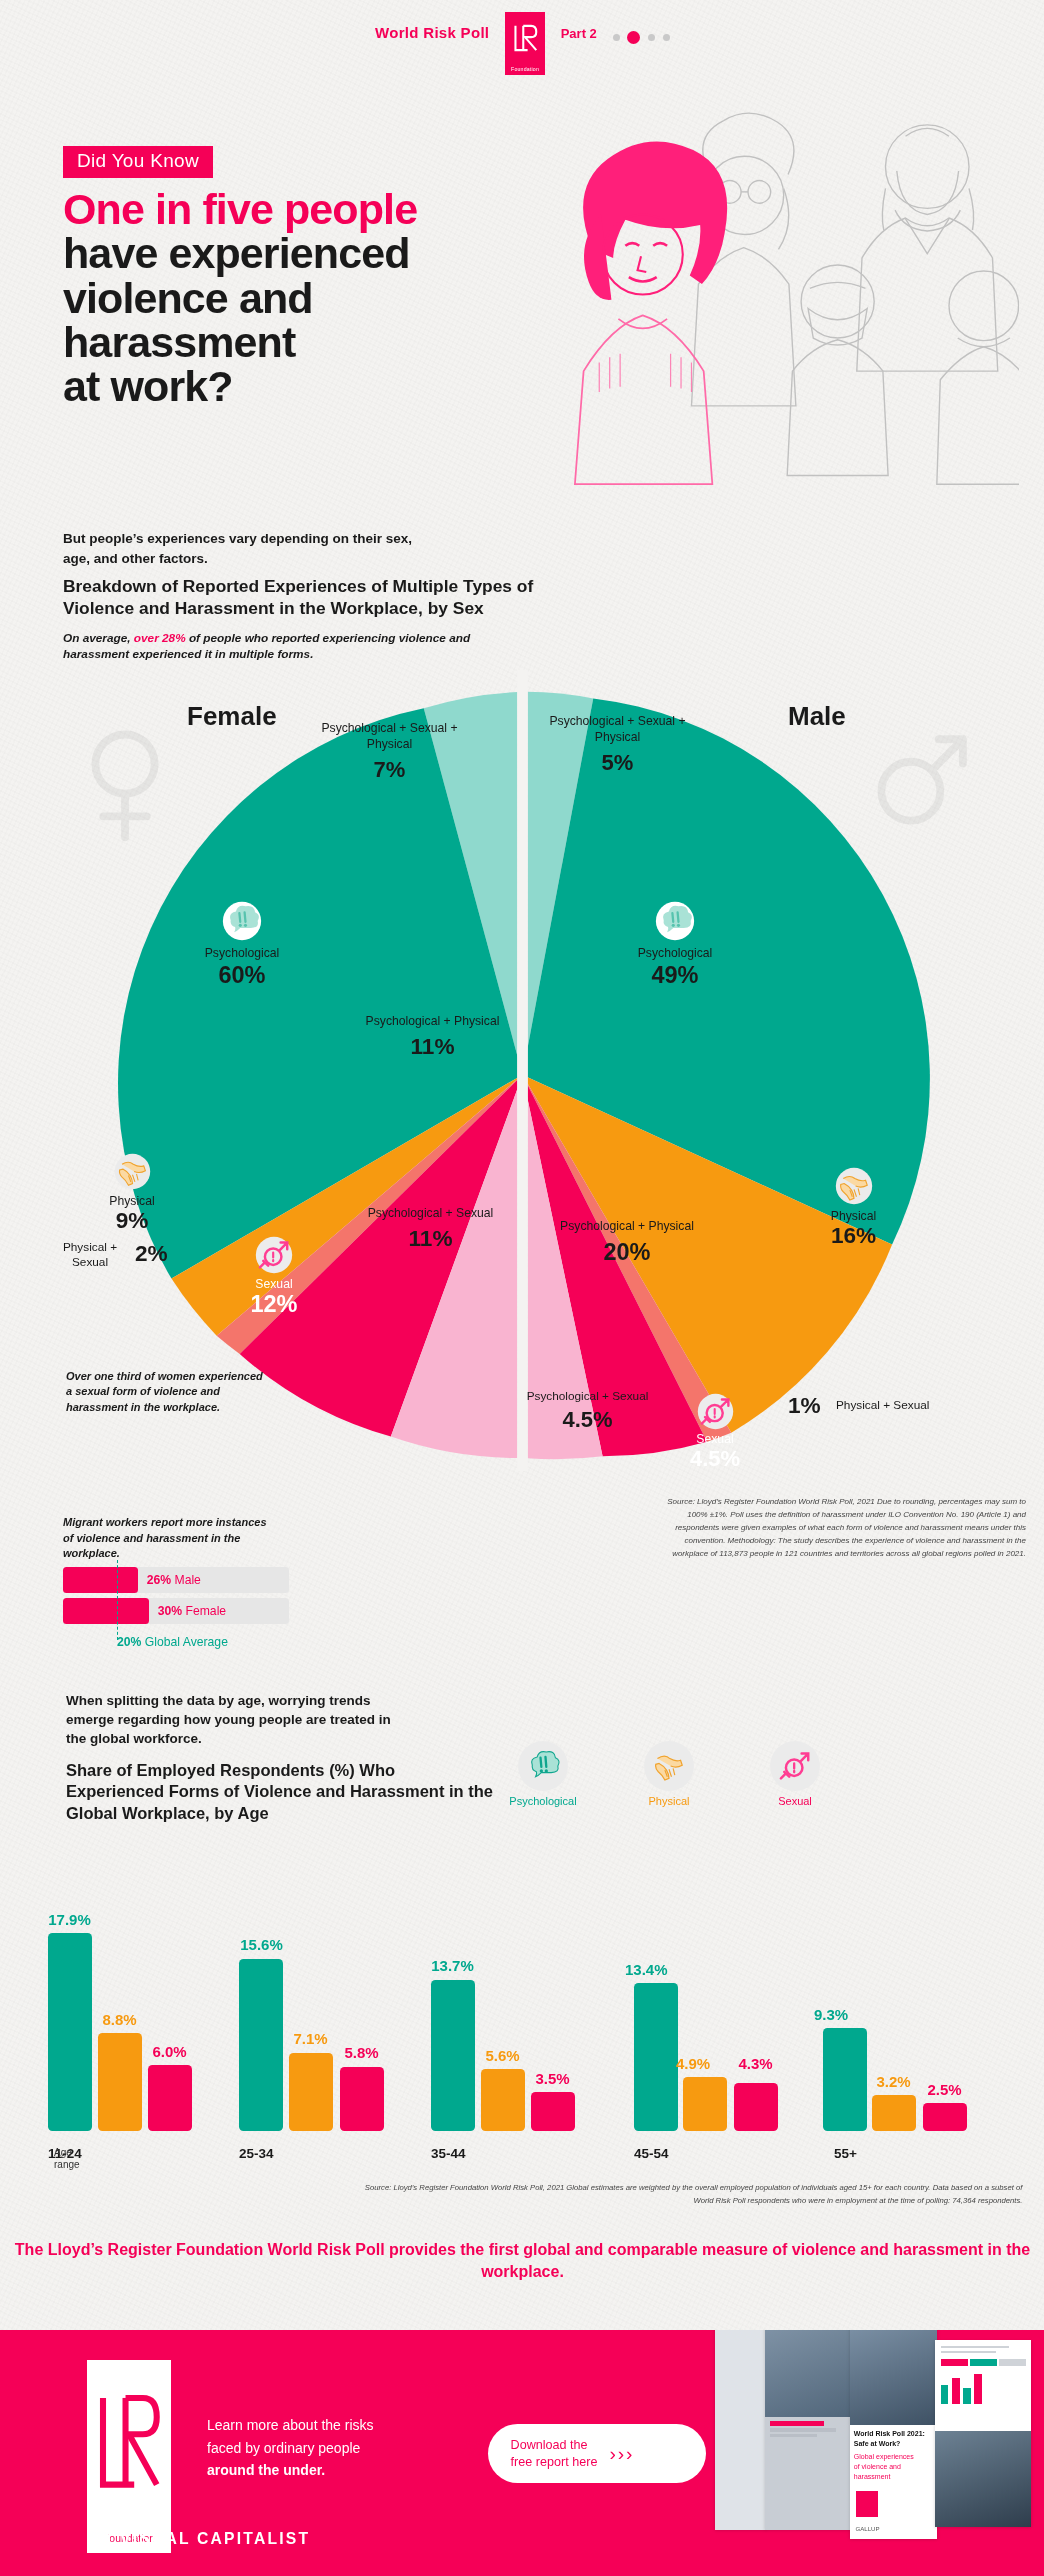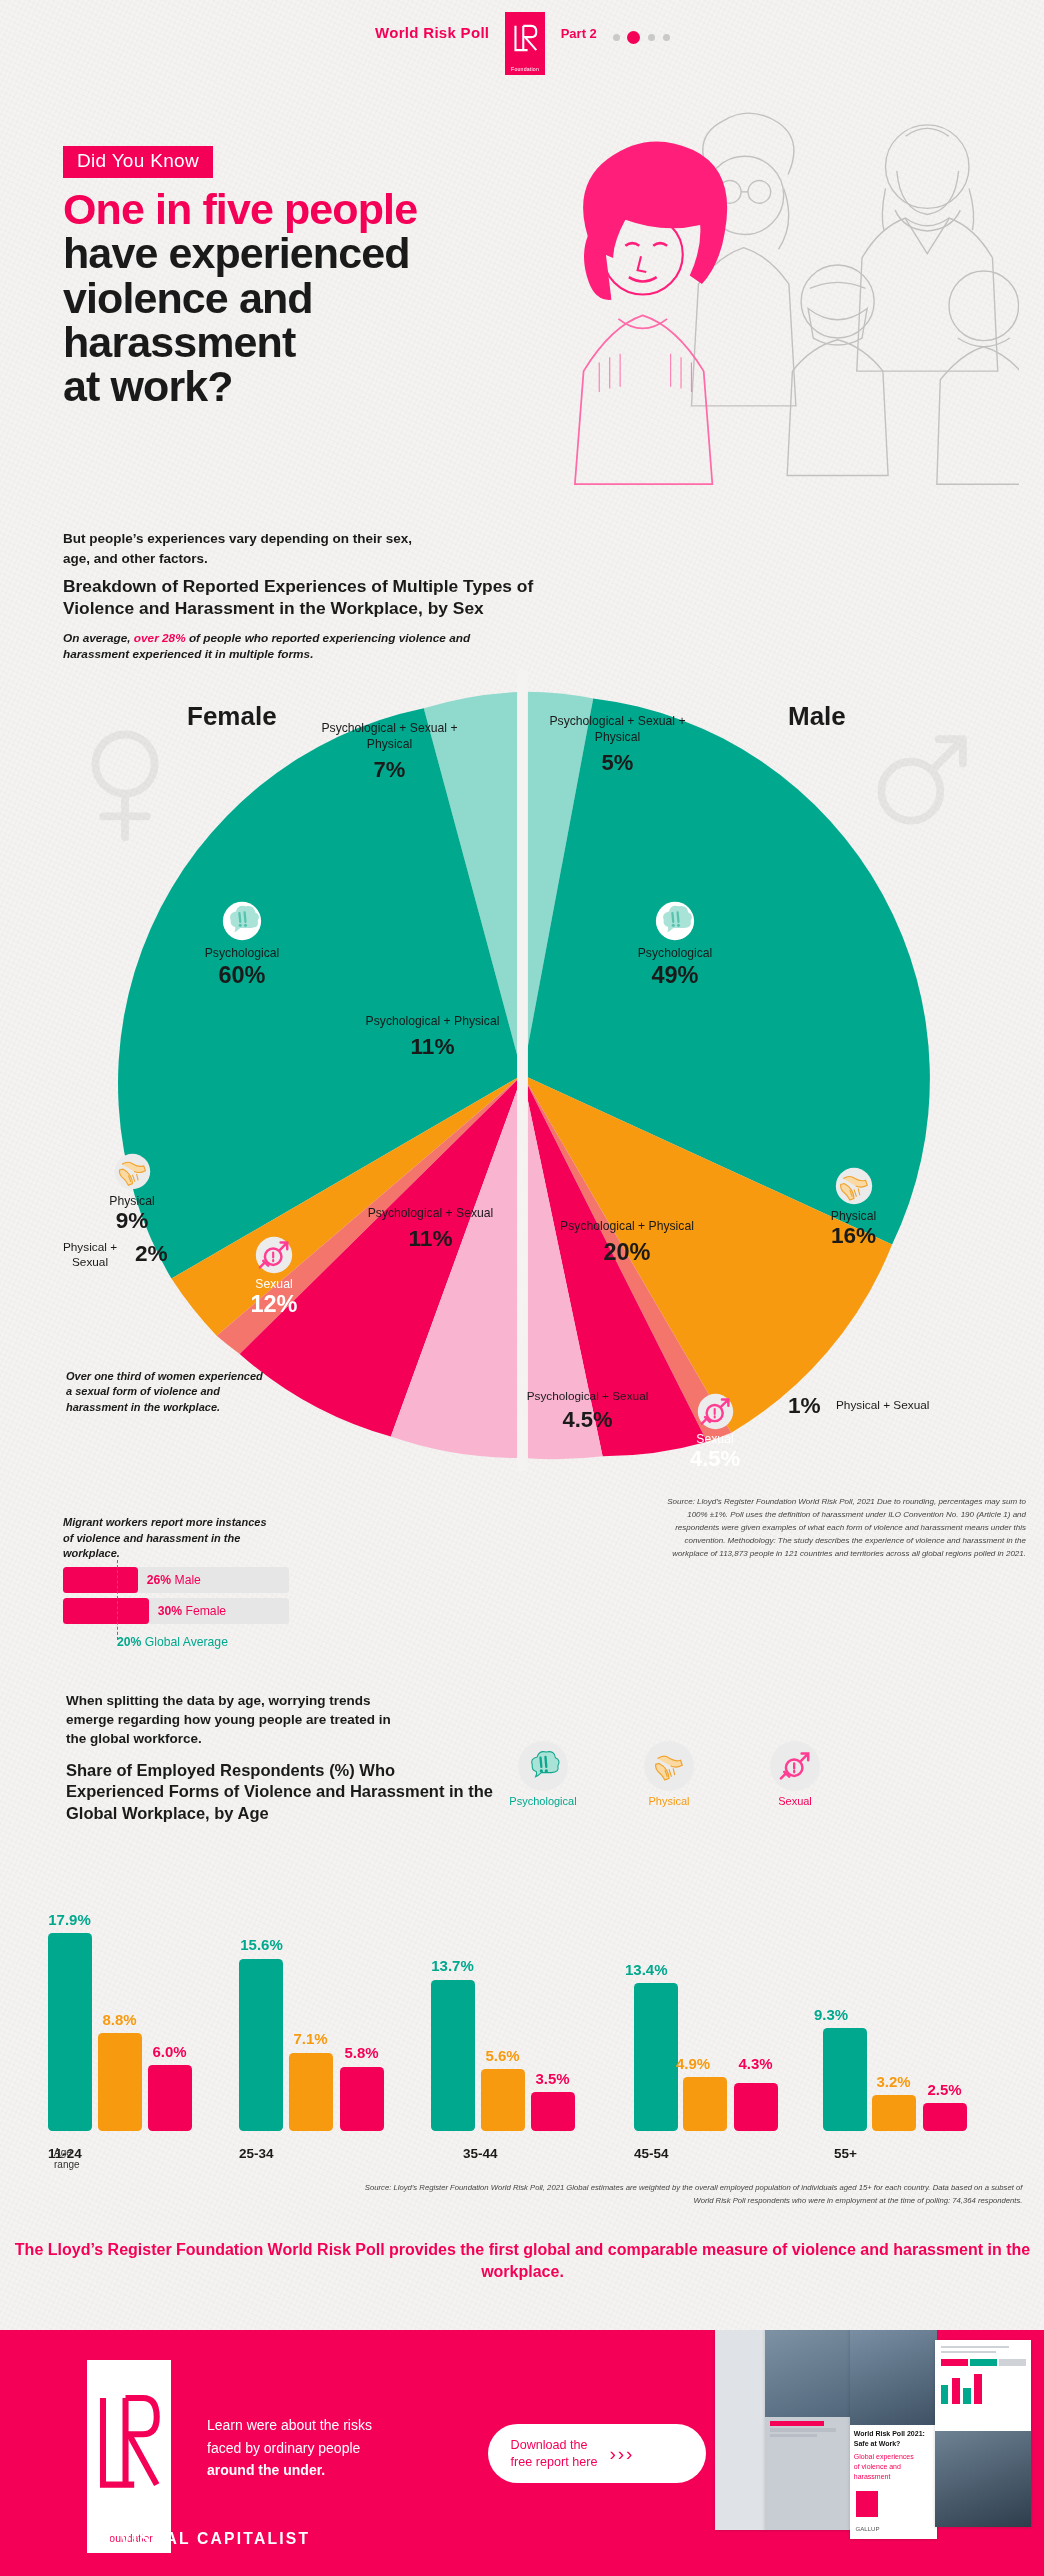--- a/index.html
+++ b/index.html
@@ -535,21 +535,21 @@
       <div style="position:absolute;left:239px;bottom:31px;width:96px;font-size:13.5px;font-weight:bold;">25-34</div>
     </div>
 
     <div>
       <div style="position:absolute;left:431px;bottom:61px;width:44px;height:151px;background:#00a88e;border-radius:4.4px;"></div>
       <div style="position:absolute;left:422px;bottom:218px;width:61px;text-align:center;font-size:15px;font-weight:bold;color:#00a88e;">13.7%</div>
       <div style="position:absolute;left:481px;bottom:61px;width:44px;height:62px;background:#f79a10;border-radius:4.4px;"></div>
       <div style="position:absolute;left:473px;bottom:128px;width:59px;text-align:center;font-size:15px;font-weight:bold;color:#f79a10;">5.6%</div>
       <div style="position:absolute;left:531px;bottom:61px;width:44px;height:39px;background:#f50057;border-radius:4.4px;"></div>
       <div style="position:absolute;left:523px;bottom:105px;width:59px;text-align:center;font-size:15px;font-weight:bold;color:#f50057;">3.5%</div>
-      <div style="position:absolute;left:431px;bottom:31px;width:96px;font-size:13.5px;font-weight:bold;margin-left:32px;">35-44</div>
+      <div style="position:absolute;left:431px;bottom:31px;width:96px;font-size:13.5px;font-weight:bold;">35-44</div>
     </div>
 
     <div>
       <div style="position:absolute;left:634px;bottom:61px;width:44px;height:148px;background:#00a88e;border-radius:4.4px;"></div>
       <div style="position:absolute;left:625px;bottom:214px;width:61px;font-size:15px;font-weight:bold;color:#00a88e;">13.4%</div>
       <div style="position:absolute;left:683px;bottom:61px;width:44px;height:54px;background:#f79a10;border-radius:4.4px;"></div>
       <div style="position:absolute;left:676px;bottom:120px;width:59px;text-align:left;font-size:15px;font-weight:bold;color:#f79a10;">4.9%</div>
       <div style="position:absolute;left:734px;bottom:61px;width:44px;height:48px;background:#f50057;border-radius:4.4px;"></div>
       <div style="position:absolute;left:726px;bottom:120px;width:59px;text-align:center;font-size:15px;font-weight:bold;color:#f50057;">4.3%</div>
       <div style="position:absolute;left:634px;bottom:31px;width:96px;font-size:13.5px;font-weight:bold;">45-54</div>
@@ -579,21 +579,21 @@
     <div class="footer-lr">
       <svg width="70" height="104" viewBox="0 0 80 120">
         <path d="M10 8 L10 108 L46 108" stroke="#f50057" stroke-width="7" fill="none"></path>
         <path d="M36 8 L36 108" stroke="#f50057" stroke-width="7" fill="none"></path>
         <path d="M36 8 L56 8 Q72 8 72 30 Q72 50 56 50 L40 50 L72 108" stroke="#f50057" stroke-width="7" fill="none"></path>
       </svg>
     </div>
     <div class="footer-lr-found">Foundation</div>
 
     <div class="footer-text">
-      <div>Learn were about the risks</div>
+      <div>Learn more about the risks</div>
       <div>faced by ordinary people</div>
       <div class="b">around the under.</div>
     </div>
 
     <div class="footer-cta">
       <div class="cta-text">
         <div>Download the</div>
         <div>free report here</div>
       </div>
       <div class="chev">› › ›</div>

